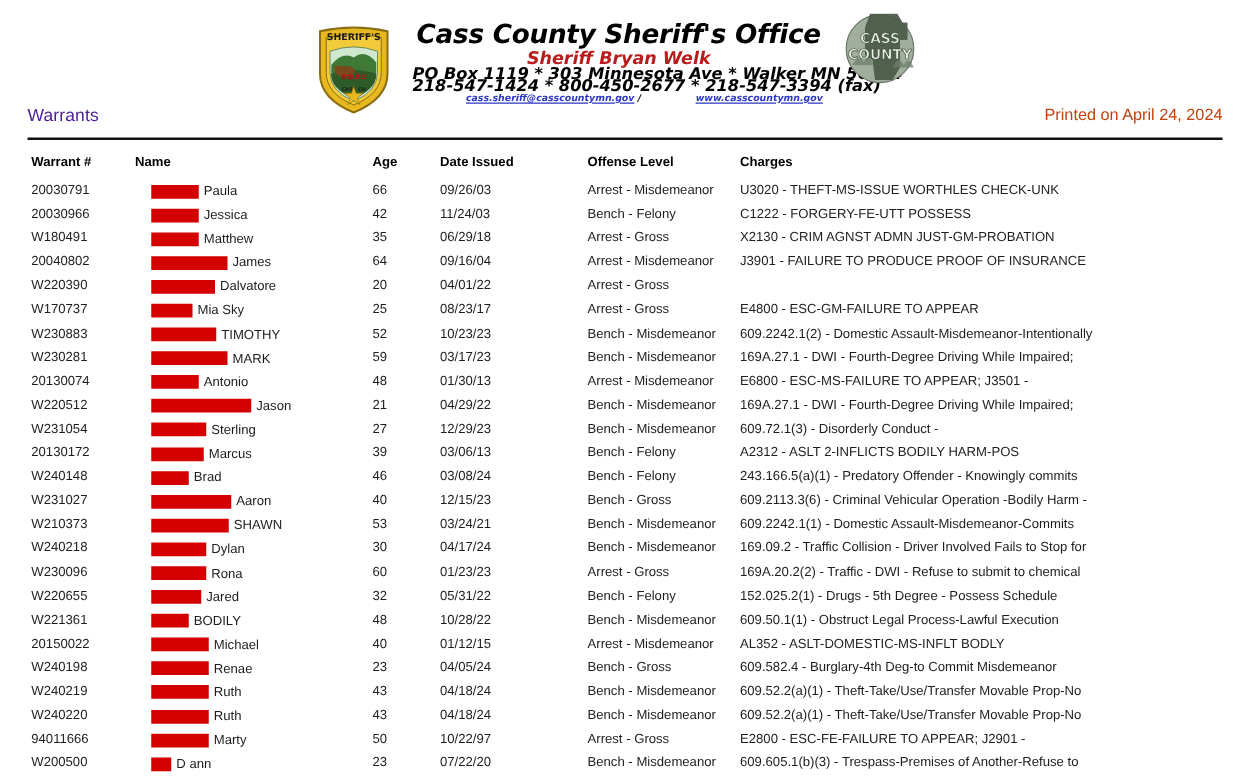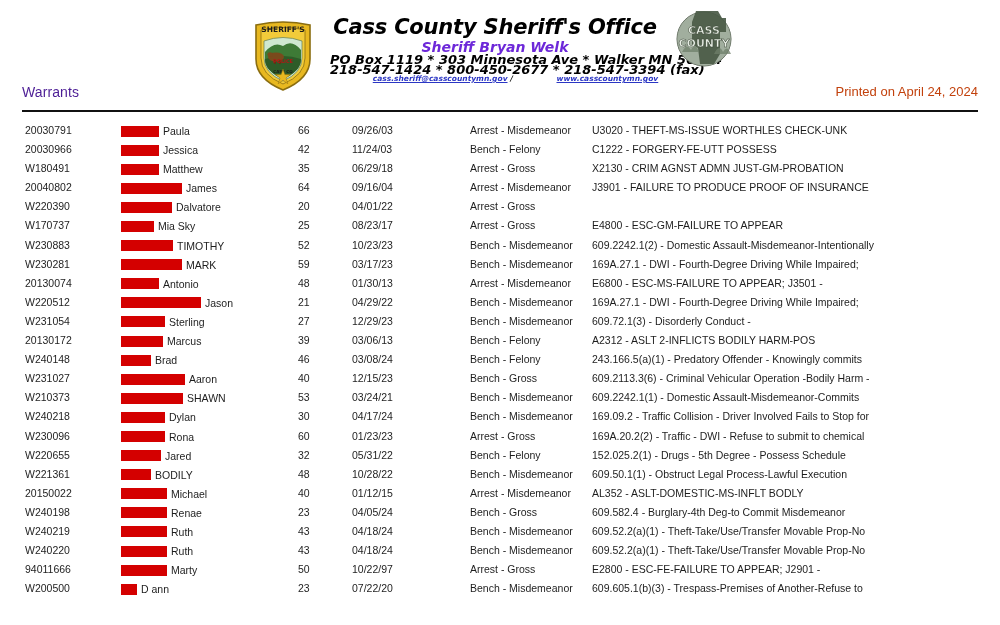--- a/index.html
+++ b/index.html
@@ -54,21 +54,21 @@
     line-height: 23px;
     color: #000000;
     white-space: nowrap;
   }
   .org-sheriff {
     font-family: "DejaVu Sans", sans-serif;
     font-size: 14px;
     font-weight: bold;
     font-style: italic;
     line-height: 16px;
-    color: #6d28d9;
+    color: #b91c1c;
   }
   .org-addr {
     font-family: "DejaVu Sans", sans-serif;
     font-size: 13px;
     font-weight: bold;
     font-style: italic;
     line-height: 9.5px;
     color: #000000;
     white-space: nowrap;
   }
@@ -224,20 +224,28 @@
   </div>
 </div>
 
 <div class="title-bar">
   <div class="title-left">Warrants</div>
   <div class="title-right">Printed on April 24, 2024</div>
 </div>
 <div class="rule"></div>
 
 <div class="table">
+  <div class="thead">
+    <div class="cell c-warrant">Warrant #</div>
+    <div class="cell c-name">Name</div>
+    <div class="cell c-age">Age</div>
+    <div class="cell c-date">Date Issued</div>
+    <div class="cell c-offense">Offense Level</div>
+    <div class="cell c-charge">Charges</div>
+  </div>
   <div id="tbody">
       <div class="trow">
         <div class="cell c-warrant">20030791</div>
         <div class="name-cell">
           <span class="redact" style="width: 38px; background: rgb(212, 0, 0);"></span>
           <span class="name-text">Paula</span>
         </div>
         <div class="cell c-age">66</div>
         <div class="cell c-date">09/26/03</div>
         <div class="cell c-offense">Arrest - Misdemeanor</div>

